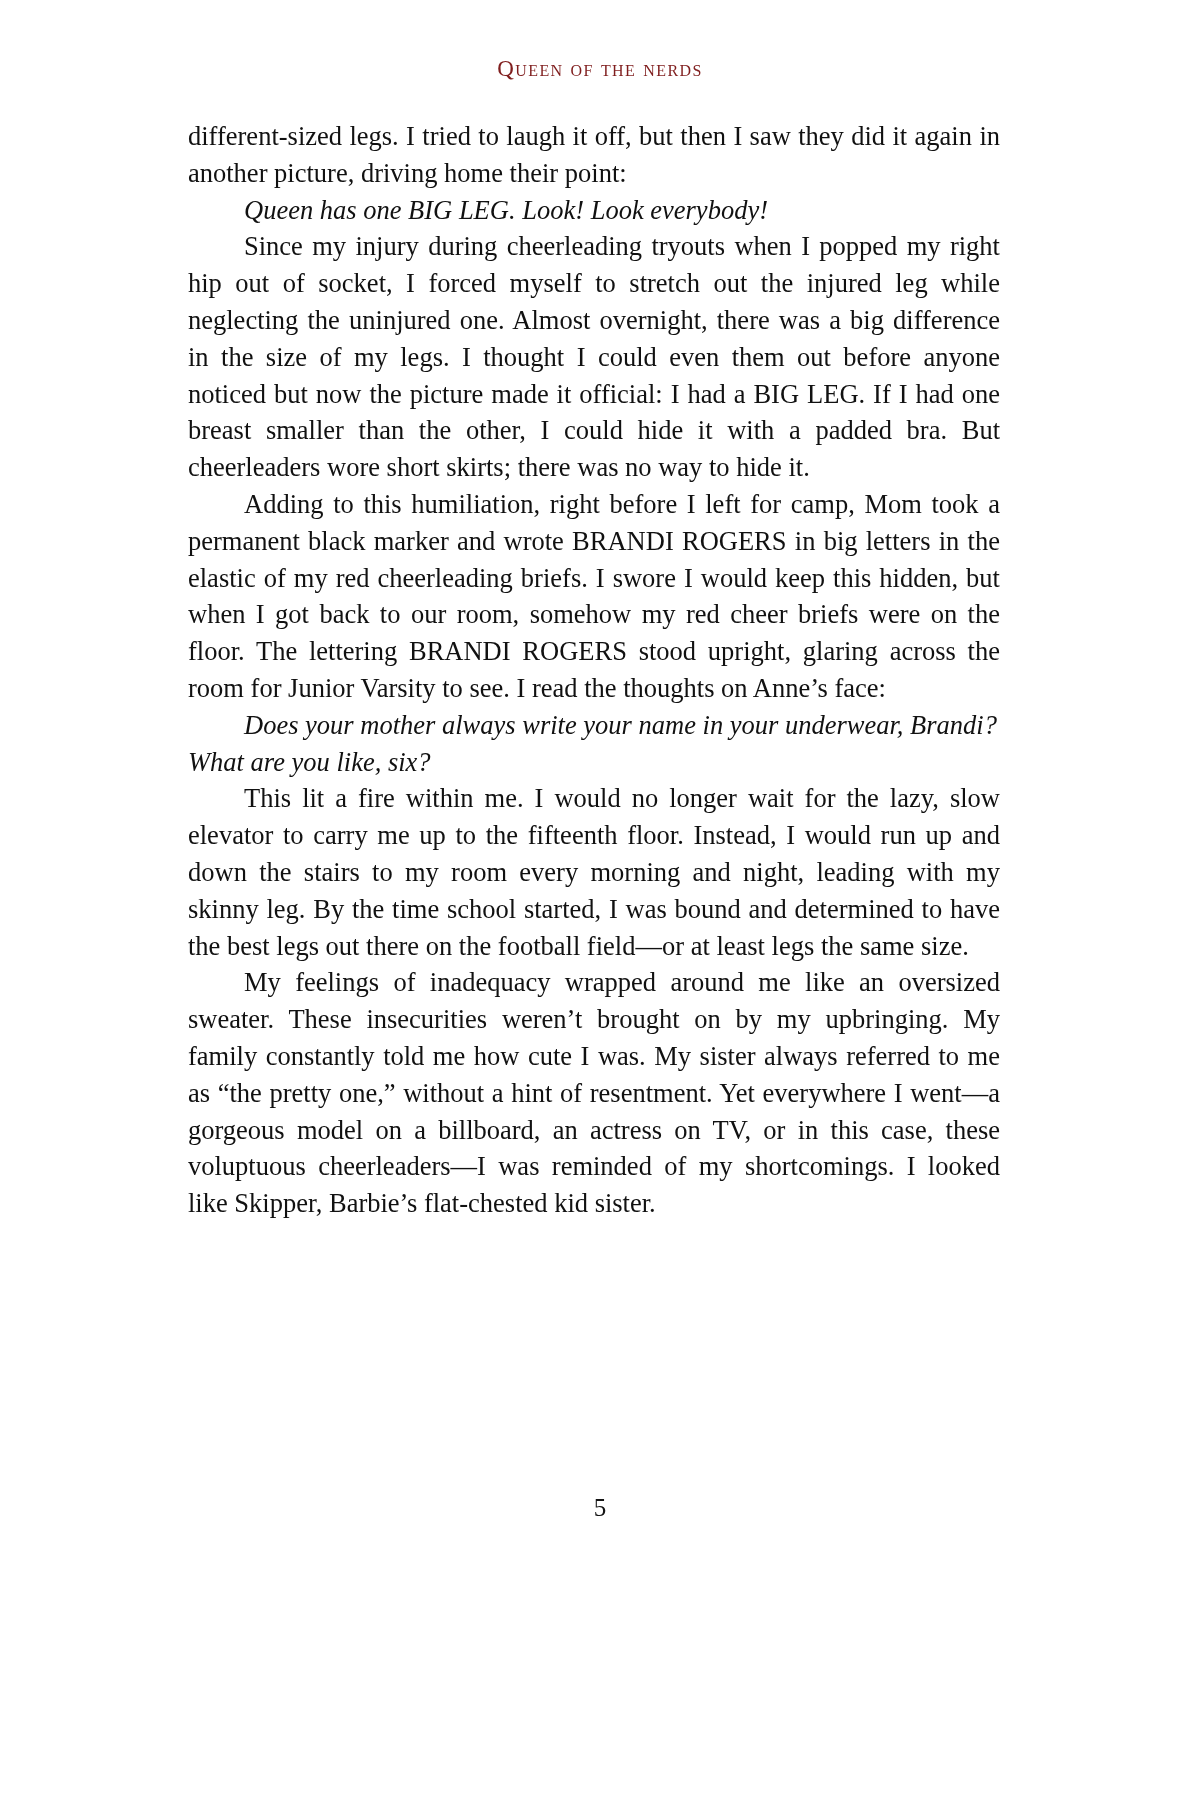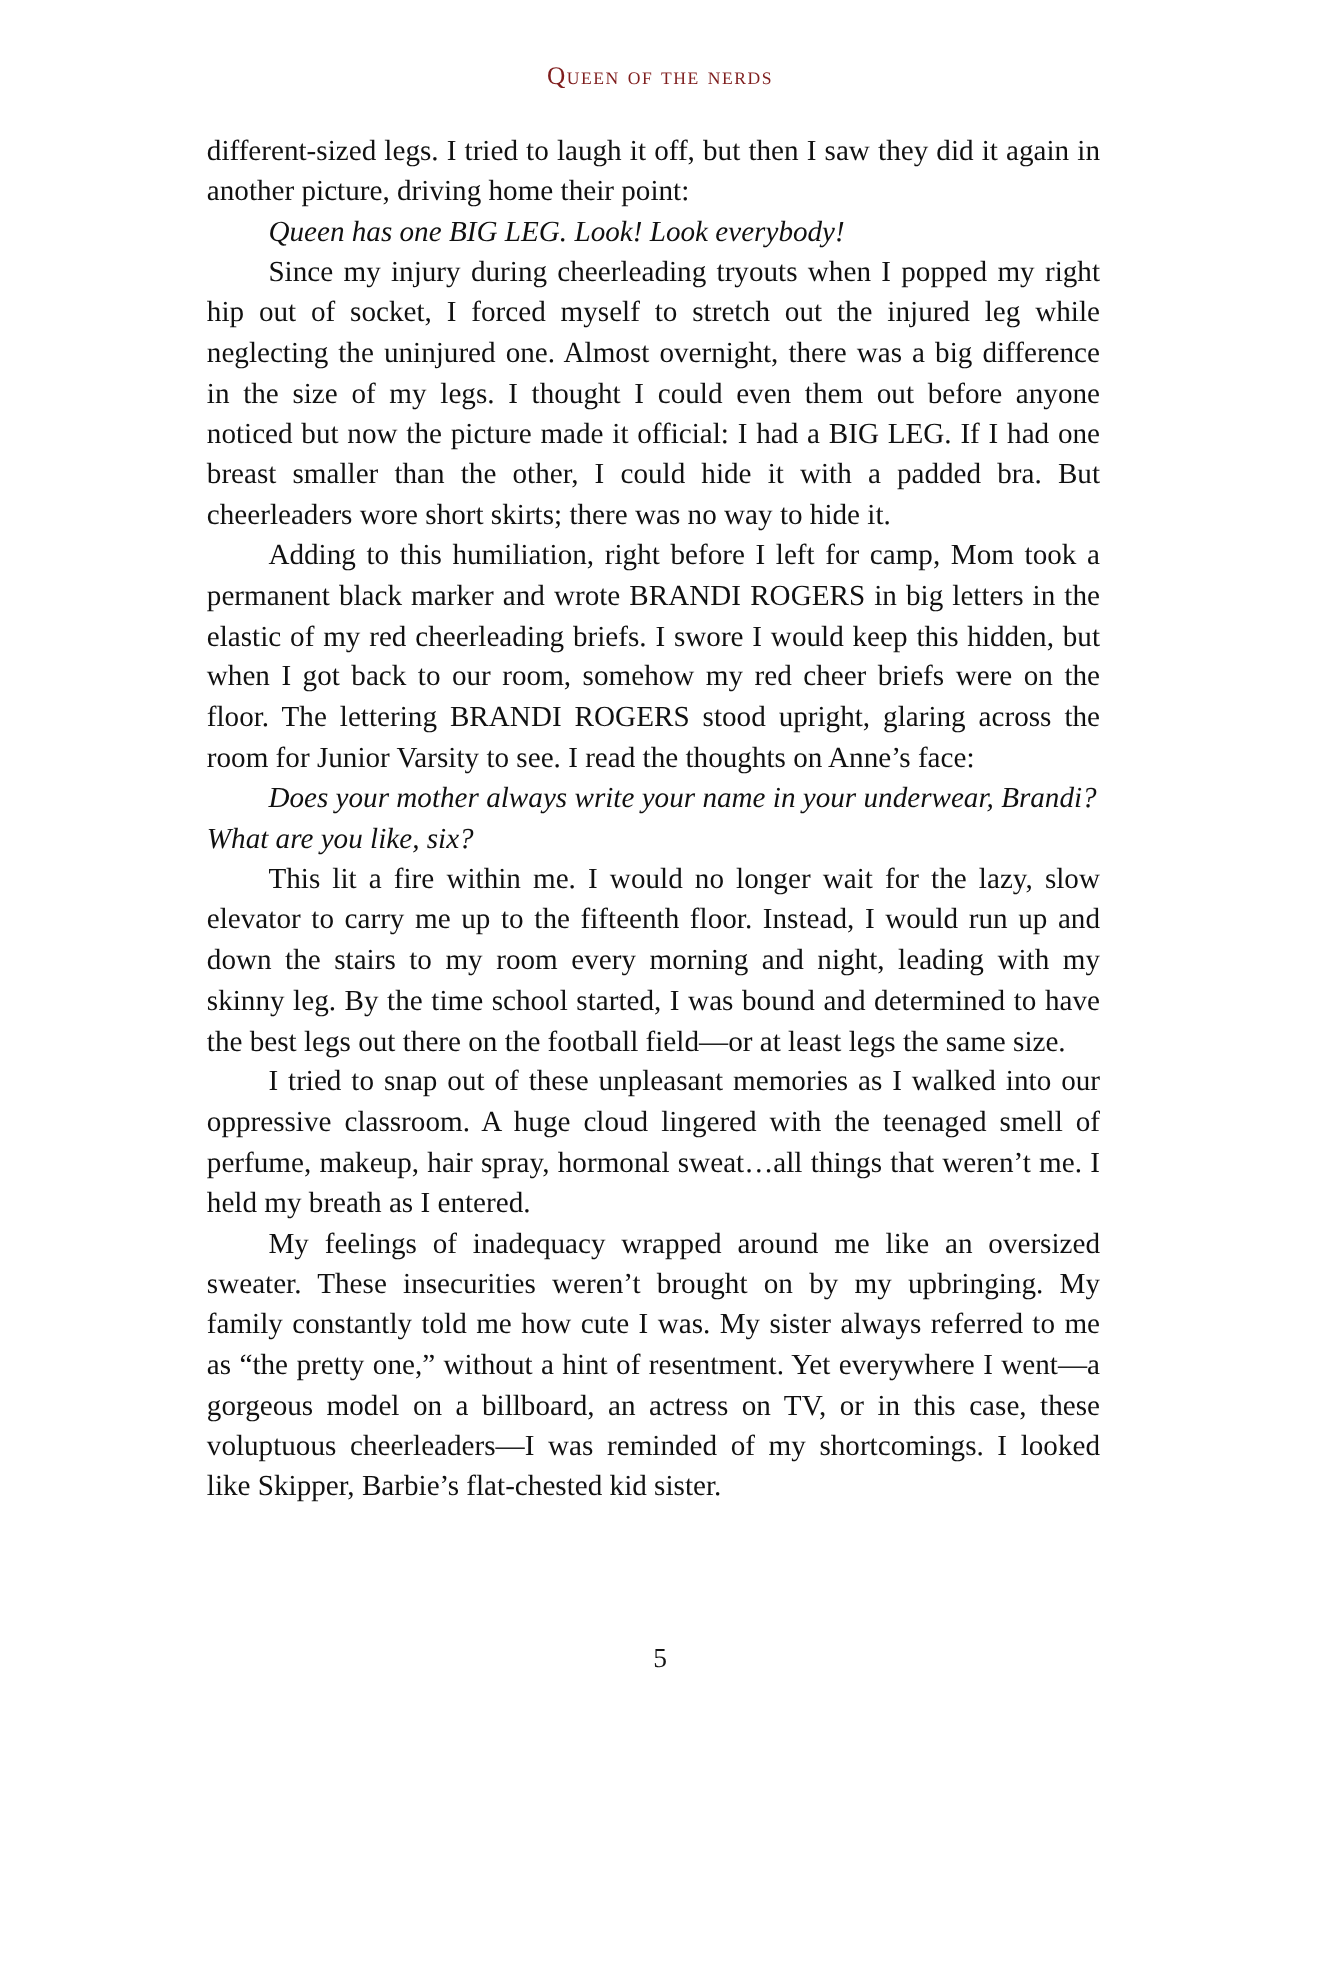--- a/index.html
+++ b/index.html
@@ -92,21 +92,20 @@
     <p class="quote">Queen has one BIG LEG. Look! Look everybody!</p>
 
     <p class="para">Since my injury during cheerleading tryouts when I popped my right hip out of socket, I forced myself to stretch out the injured leg while neglecting the uninjured one. Almost overnight, there was a big difference in the size of my legs. I thought I could even them out before anyone noticed but now the picture made it official: I had a BIG LEG. If I had one breast smaller than the other, I could hide it with a padded bra. But cheerleaders wore short skirts; there was no way to hide it.</p>
 
     <p class="para">Adding to this humiliation, right before I left for camp, Mom took a permanent black marker and wrote BRANDI ROGERS in big letters in the elastic of my red cheerleading briefs. I swore I would keep this hidden, but when I got back to our room, somehow my red cheer briefs were on the floor. The lettering BRANDI ROGERS stood upright, glaring across the room for Junior Varsity to see. I read the thoughts on Anne’s face:</p>
 
     <p class="quote">Does your mother always write your name in your underwear, Brandi? What are you like, six?</p>
 
     <p class="para">This lit a fire within me. I would no longer wait for the lazy, slow elevator to carry me up to the fifteenth floor. Instead, I would run up and down the stairs to my room every morning and night, leading with my skinny leg. By the time school started, I was bound and determined to have the best legs out there on the football field—or at least legs the same size.</p>
 
-    <p class="para">I tried to snap out of these unpleasant memories as I walked into our oppressive classroom. A huge cloud lingered with the teenaged smell of perfume, makeup, hair spray, hormonal sweat…all things that weren’t me. I held my breath as I entered.</p>
 
     <p class="para">My feelings of inadequacy wrapped around me like an oversized sweater. These insecurities weren’t brought on by my upbringing. My family constantly told me how cute I was. My sister always referred to me as “the pretty one,” without a hint of resentment. Yet everywhere I went—a gorgeous model on a billboard, an actress on TV, or in this case, these voluptuous cheerleaders—I was reminded of my shortcomings. I looked like Skipper, Barbie’s flat-chested kid sister.</p>
 
   </div>
 
   <div class="folio">5</div>
 
 </div>
 
 </body></html>

